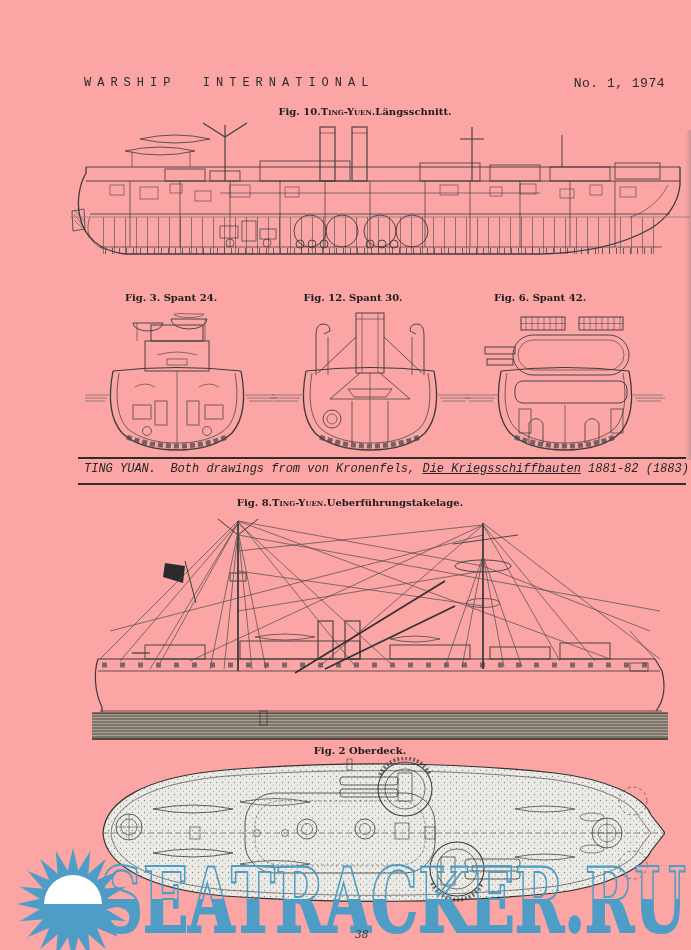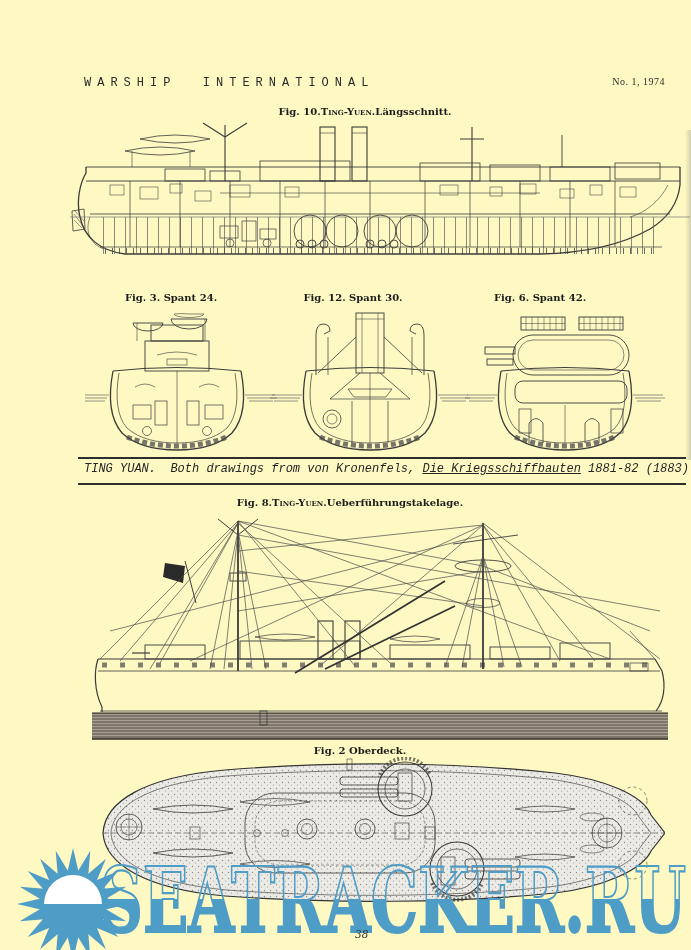--- a/index.html
+++ b/index.html
@@ -1,21 +1,21 @@
 <!DOCTYPE html>
 <html><head>
 <meta charset="utf-8">
 <style>
   html,body{margin:0;padding:0;background:#ffffff;}
-  .page{position:relative;width:691px;height:950px;background:#fef9c3;overflow:hidden;
+  .page{position:relative;width:691px;height:950px;background:#fca5a5;overflow:hidden;
         font-family:"DejaVu Serif",serif;color:#222;}
   .abs{position:absolute;}
   .journal{left:84px;top:76px;font-family:"Liberation Mono",monospace;font-size:12px;
            letter-spacing:6px;white-space:pre;color:#2b2b2b;}
-  .issue{right:26px;top:76px;font-family:Liberation Serif, serif;font-size:10px;
+  .issue{right:26px;top:76px;font-family:Liberation Mono, monospace;font-size:13px;
          letter-spacing:.5px;color:#2b2b2b;}
   .figcap{font-family:"DejaVu Serif",serif;font-weight:bold;font-size:10px;color:#1c1c1c;
           text-align:center;}
   .figcap .smcaps{font-variant:small-caps;}
   .cap-row{display:inline-flex;justify-content:center;width:100%;}
   .rule{background:#2e2e2e;}
   .srcnote{left:84px;top:462px;width:604px;font-family:"Liberation Mono",monospace;
            font-style:italic;font-size:12px;color:#262626;white-space:pre;}
   .srcnote .u{text-decoration:underline;}
   .pagenum{left:355px;top:928px;font-family:"DejaVu Serif",serif;font-style:italic;

